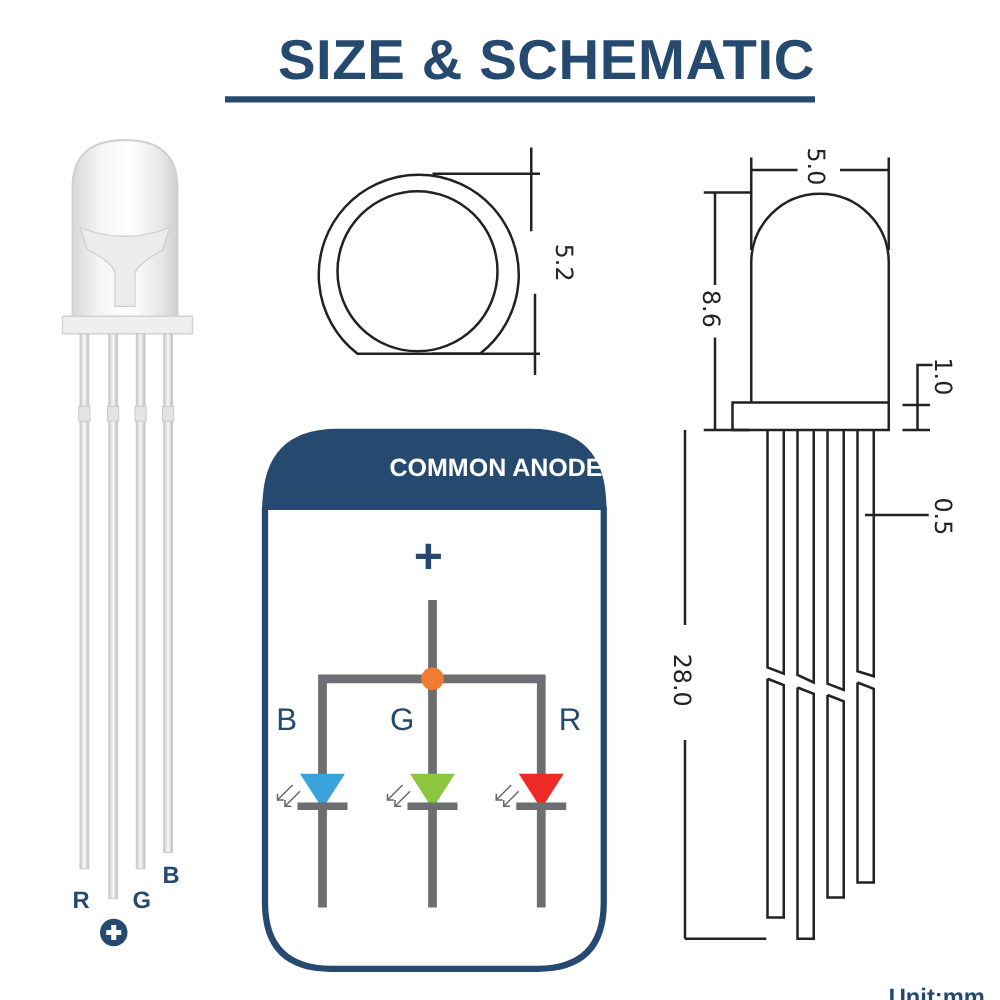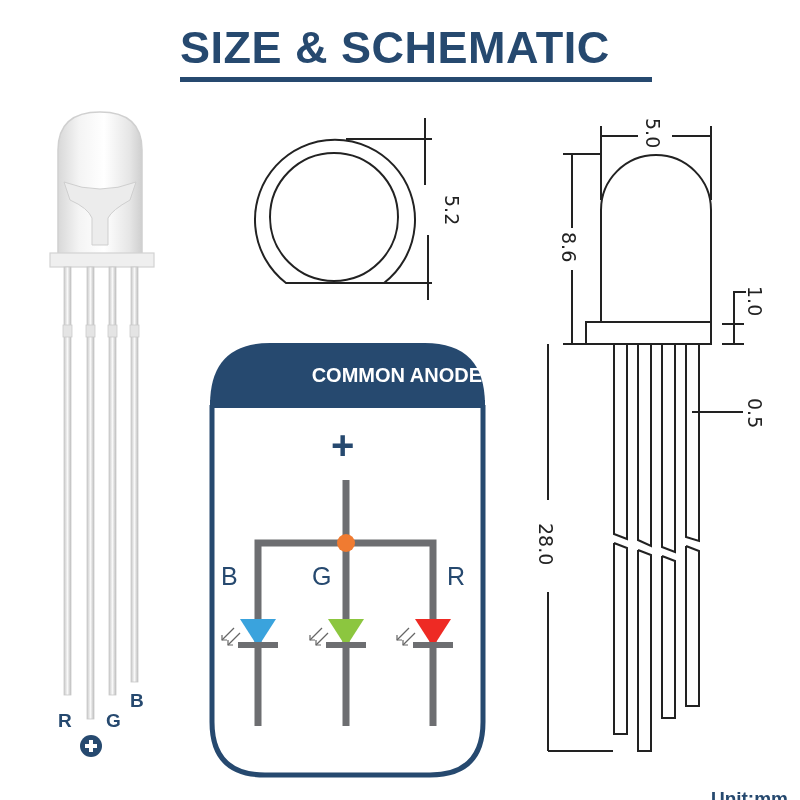--- a/index.html
+++ b/index.html
@@ -1,18 +1,18 @@
 <!DOCTYPE html>
 <html><head>
 <meta charset="utf-8">
 <style>
   html, body { margin: 0; padding: 0; background: #ffffff; }
   body { width: 800px; height: 800px; position: relative; overflow: hidden; font-family: "Liberation Sans", sans-serif; }
   .title {
-    position: absolute; left: 180px; top: 22px; width: 472px; text-align: left;
+    position: absolute; left: 180px; top: 22px; width: 472px; text-align: right;
     font-family: "Liberation Sans", sans-serif; font-weight: 700; font-size: 45px; color: #26496f;
     letter-spacing: 0.5px; line-height: 52px;
   }
   .title-underline { position: absolute; left: 180px; top: 77px; width: 472px; height: 5px; background: #26496f; }
   svg.layer { position: absolute; left: 0; top: 0; }
   .pin-label { position: absolute; font-weight: 700; font-size: 19px; color: #26496f; font-family: "Liberation Sans", sans-serif; }
   .dim { font-family: "DejaVu Sans", sans-serif; font-size: 19px; fill: #222; }
   .card-title { position: absolute; left: 212px; top: 364px; width: 270px; text-align: right; color: #fff; font-weight: 700; font-size: 20px; }
   .led-label { position: absolute; font-size: 25px; color: #26496f; font-family: "Liberation Sans", sans-serif; }
   .unit { position: absolute; right: 12px; top: 788px; font-weight: 700; font-size: 19px; color: #26496f; }

